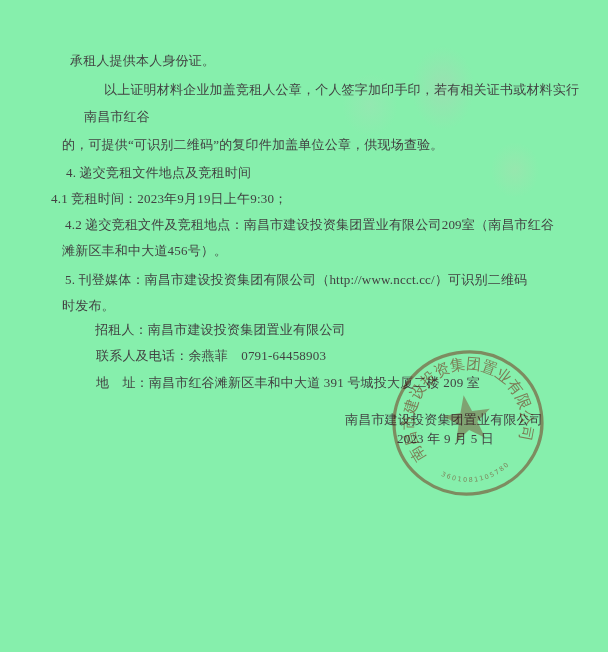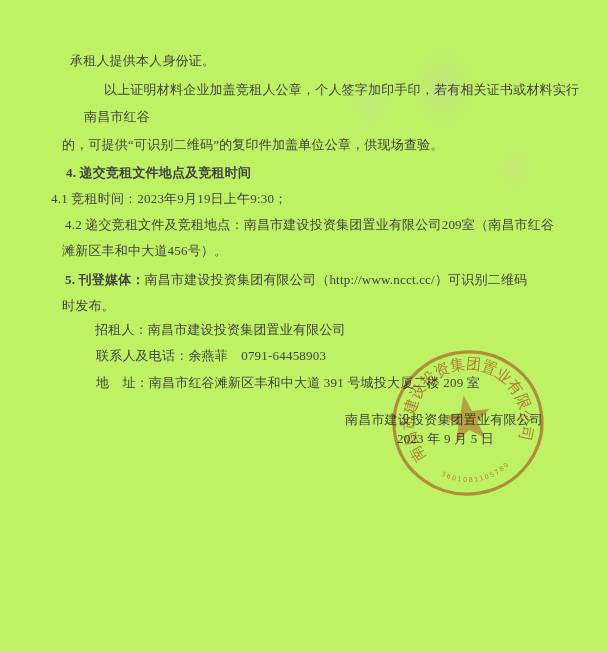--- a/index.html
+++ b/index.html
@@ -1,22 +1,22 @@
 <!DOCTYPE html>
 <html><head>
 <meta charset="utf-8">
 <style>
   html,body{margin:0;padding:0;background:#ffffff;}
   .page{
-    position:relative;width:608px;height:652px;background:#bef264;overflow:hidden;
+    position:relative;width:608px;height:652px;background:#86efac;overflow:hidden;
     font-family:"Liberation Serif","DejaVu Serif",serif;
     color:#424242;font-size:13px;line-height:1.15;
   }
   .line{position:absolute;white-space:nowrap;letter-spacing:0.2px;}
-  .b{font-weight:bold;}
+  .b{font-weight:normal;}
   
   .smudge{position:absolute;border-radius:50%;pointer-events:none;}
   .smudge1{left:398px;top:28px;width:90px;height:120px;
     background:radial-gradient(closest-side,rgba(198,192,188,0.30),rgba(198,192,188,0) 70%);}
   .smudge2{left:330px;top:60px;width:80px;height:90px;
     background:radial-gradient(closest-side,rgba(208,202,198,0.18),rgba(208,202,198,0) 70%);}
   .smudge3{left:480px;top:130px;width:70px;height:80px;
     background:radial-gradient(closest-side,rgba(235,190,184,0.16),rgba(235,190,184,0) 70%);}
   
   .seal{

